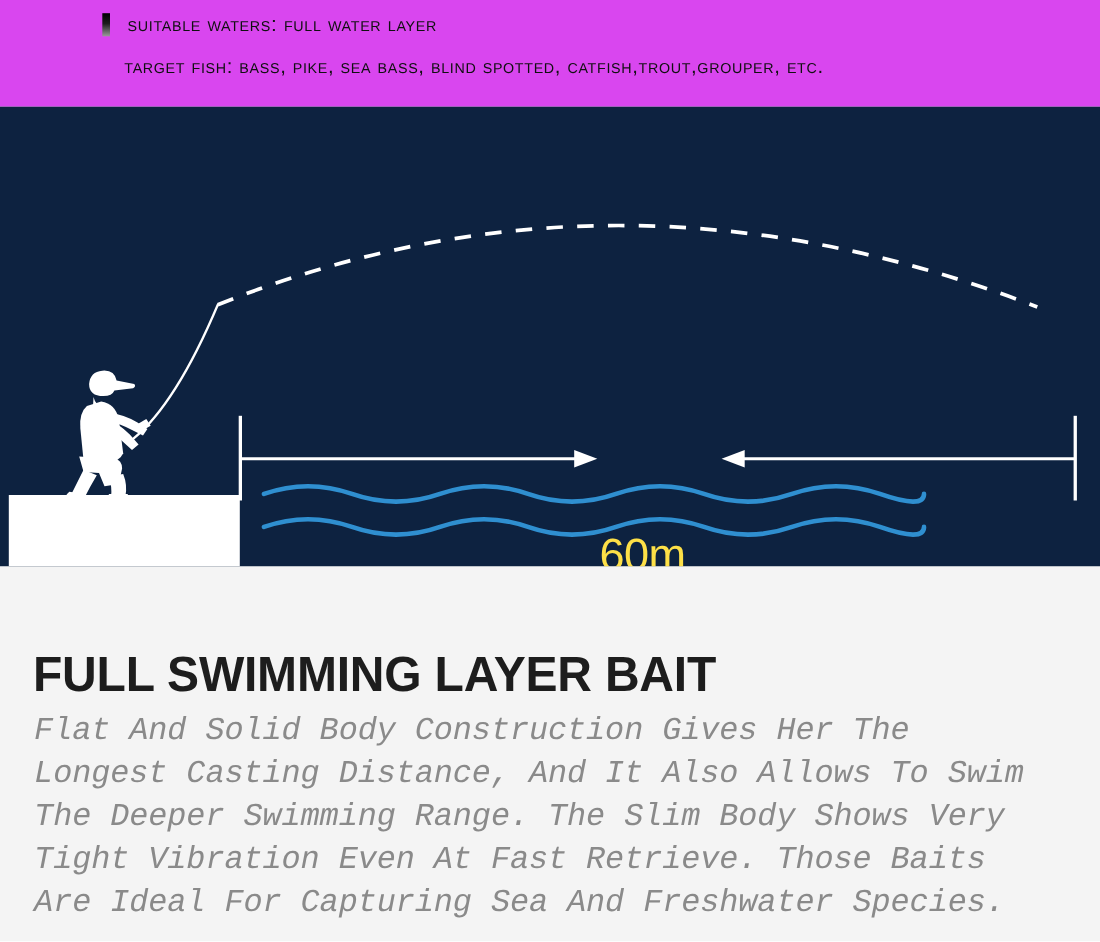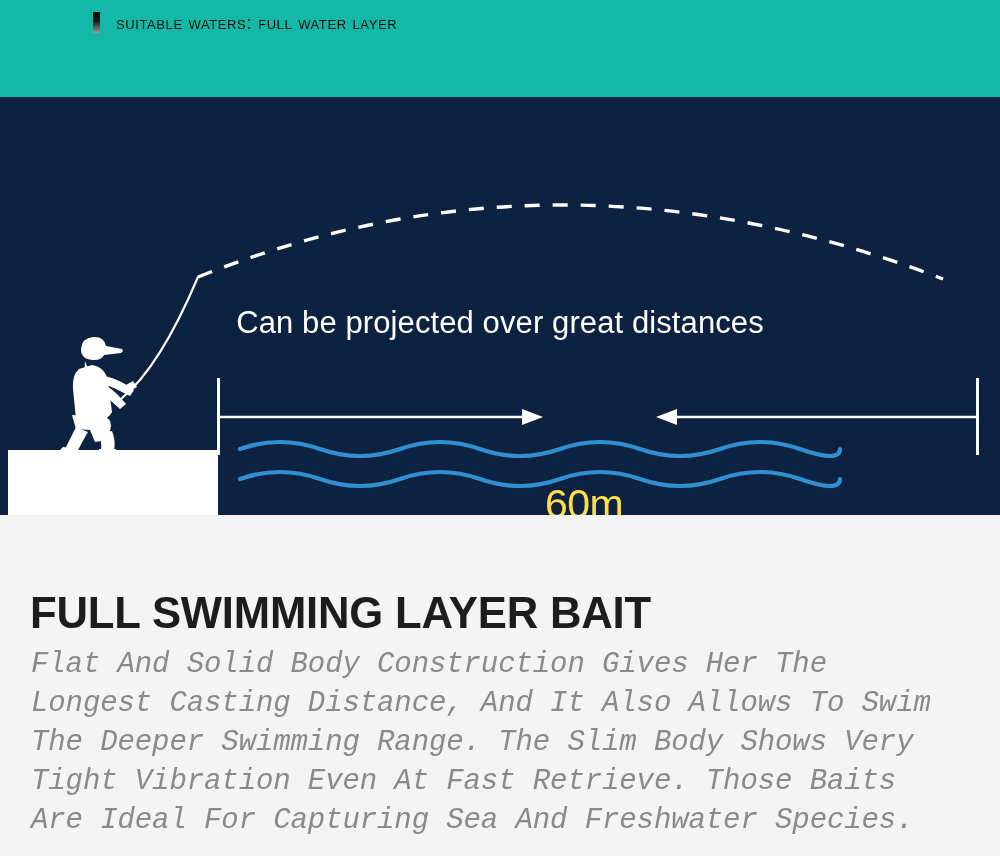--- a/index.html
+++ b/index.html
@@ -14,21 +14,21 @@
     overflow: hidden;
     position: relative;
   }
 
   
   .spec-header {
     position: absolute;
     left: 0; top: 0;
     width: 1000px;
     height: 97px;
-    background: #14b8a6;
+    background: #d946ef;
   }
   .spec-marker {
     position: absolute;
     left: 93px;
     top: 12px;
     width: 7px;
     height: 21px;
     background: linear-gradient(to bottom, #000000 0%, #1c1c1c 45%, #9a9a9a 100%);
   }
   .spec-line {
@@ -129,20 +129,21 @@
     line-height: 39px;
     letter-spacing: -0.1px;
   }
 </style>
 </head>
 <body>
 
 <div class="spec-header">
   <div class="spec-marker"></div>
   <div class="spec-line spec-line-1">Suitable waters: full water layer</div>
+  <div class="spec-line spec-line-2">Target fish: bass, pike, sea bass, blind spotted, catfish,trout,Grouper, etc.</div>
 </div>
 
 <div class="illustration">
 
   <svg class="illus-svg" viewBox="0 0 1000 418">
 
     <path d="M 198 180 Q 560 35 943 182" fill="none" stroke="#ffffff" stroke-width="3.4" stroke-dasharray="15 13" stroke-linecap="butt"></path>
 
     <rect x="8" y="353" width="210" height="65" fill="#ffffff"></rect>
 
@@ -181,21 +182,20 @@
 
     <line x1="978" y1="320" x2="675" y2="320" stroke="#ffffff" stroke-width="2.6"></line>
     <path d="M 656 320 l 21 -8 l 0 16 z" fill="#ffffff"></path>
 
     <g fill="none" stroke="#2f8fd0" stroke-width="4.2" stroke-linecap="round">
       <path d="M 240 352 q 40 -14 80 0 t 80 0 t 80 0 t 80 0 t 80 0 t 80 0 t 80 0 t 40 0"></path>
       <path d="M 240 382 q 40 -14 80 0 t 80 0 t 80 0 t 80 0 t 80 0 t 80 0 t 80 0 t 40 0"></path>
     </g>
   </svg>
 
-  <div class="cast-caption">Can be projected over great distances</div>
 
   <div class="distance-label">60m</div>
 </div>
 
 <div class="copy-section">
   <div class="copy-title">FULL SWIMMING LAYER BAIT</div>
   <div class="copy-body">Flat And Solid Body Construction Gives Her The Longest Casting Distance, And It Also Allows To Swim The Deeper Swimming Range. The Slim Body Shows Very Tight Vibration Even At Fast Retrieve. Those Baits Are Ideal For Capturing Sea And Freshwater Species.</div>
 </div>
 
 </body></html>

